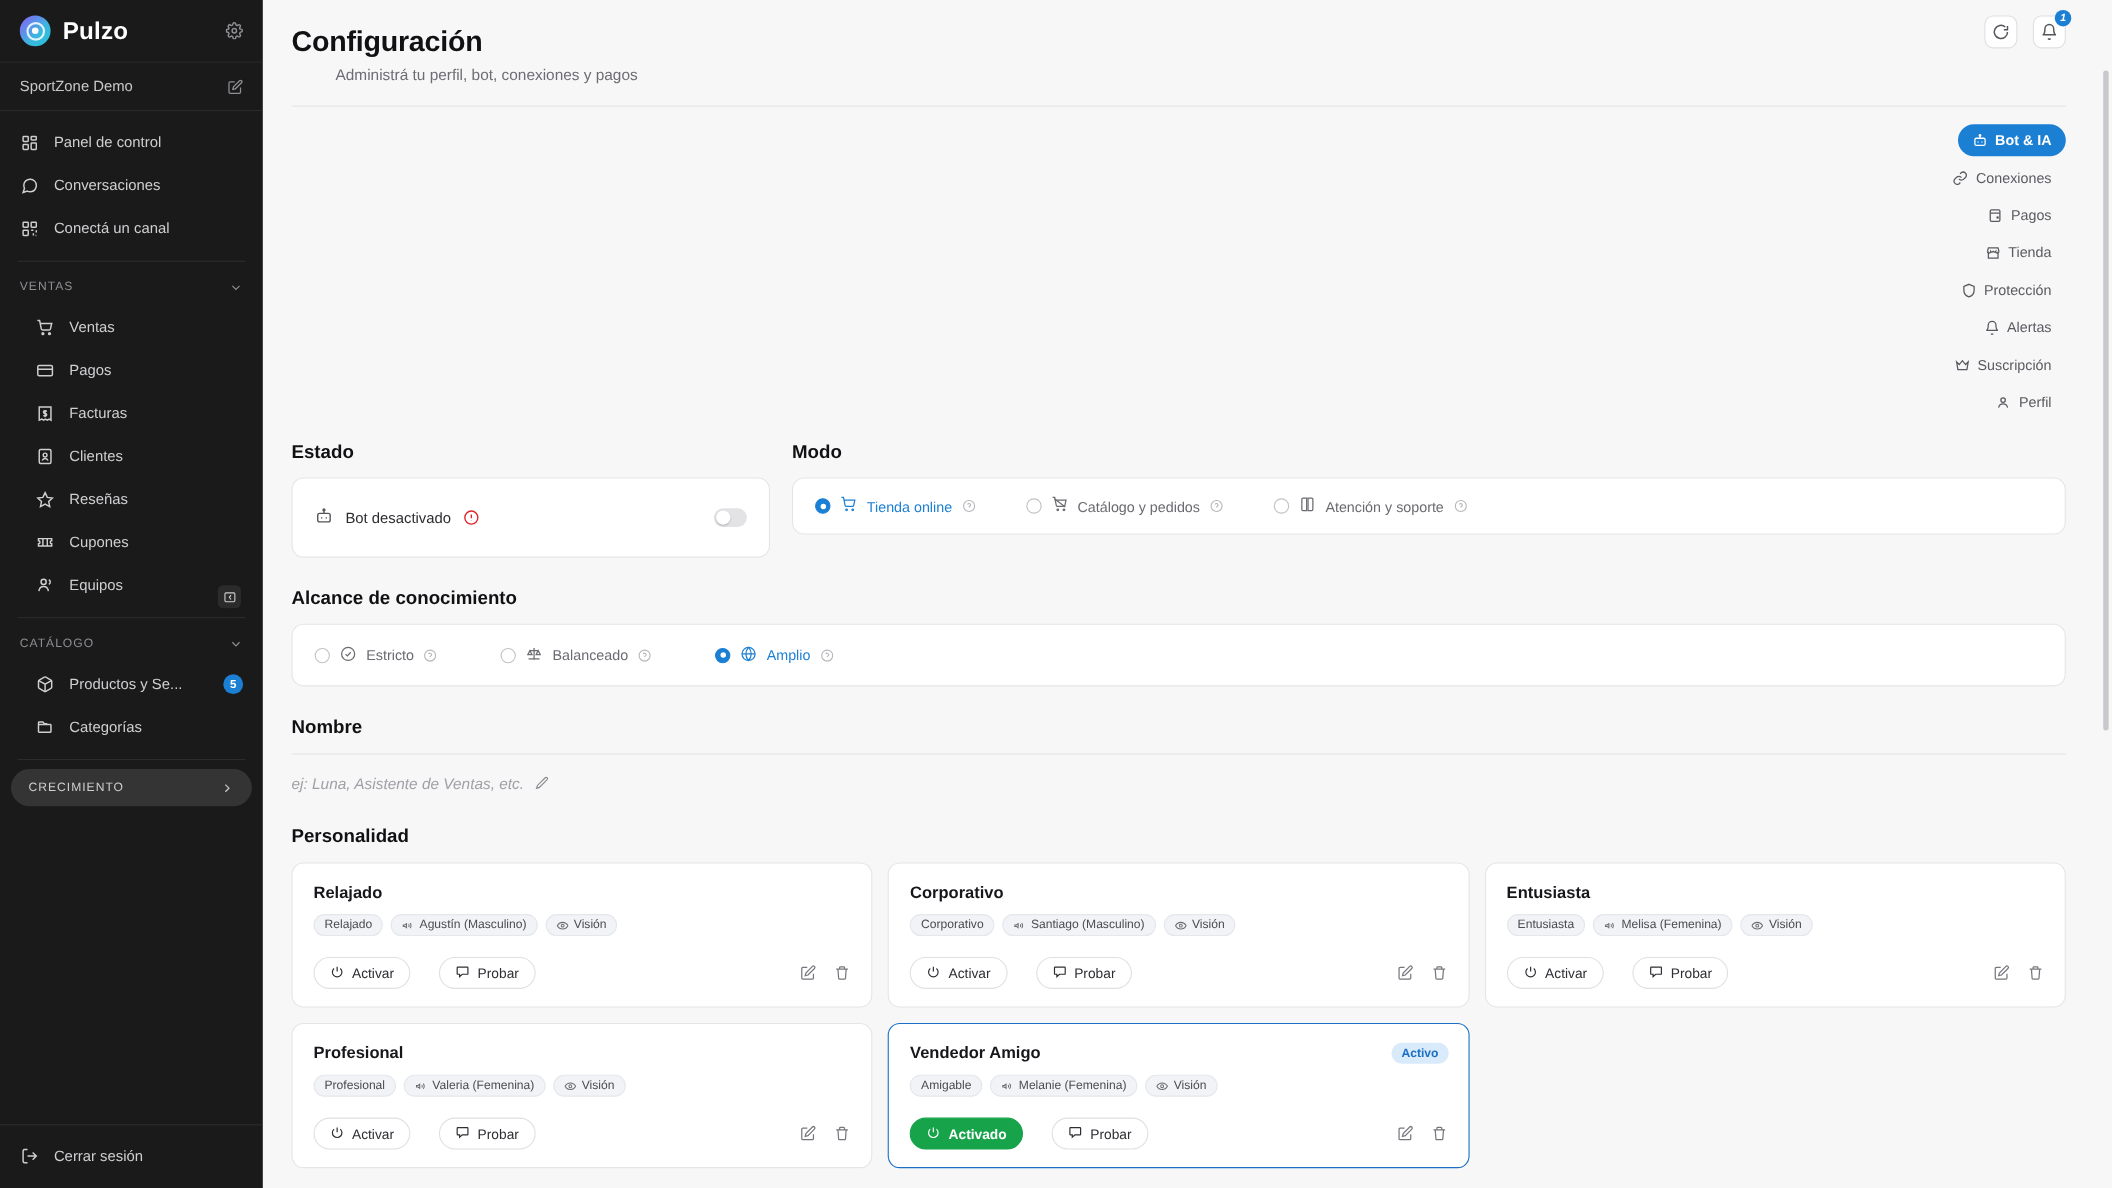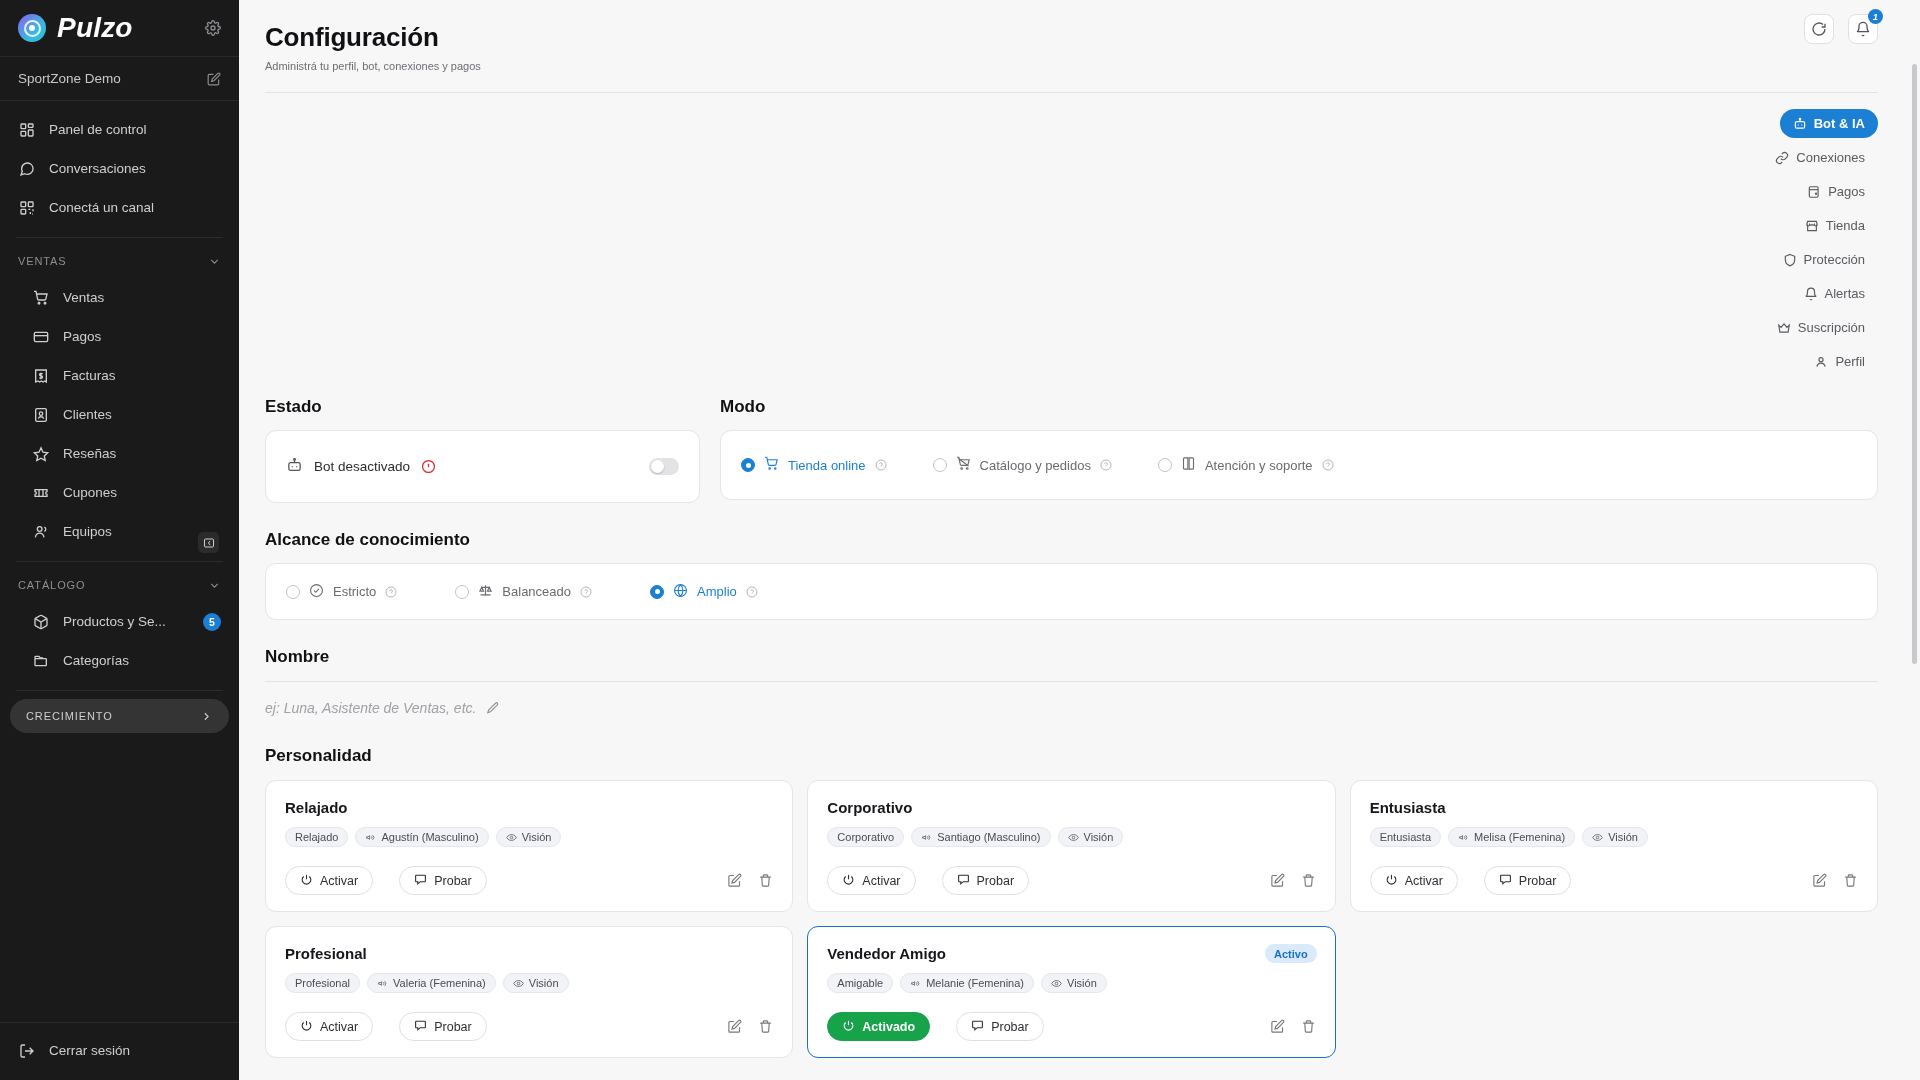--- a/index.html
+++ b/index.html
@@ -30,21 +30,21 @@
     background: linear-gradient(135deg,#8b5cf6 0%, #3bb7e0 60%, #22c3d6 100%);
     display: flex; align-items: center; justify-content: center;
     flex: 0 0 28px;
   }
   .logo-circle .ring {
     width: 17px; height: 17px; border-radius: 50%;
     border: 2px solid rgba(255,255,255,.85);
     display:flex; align-items:center; justify-content:center;
   }
   .logo-circle .ring i { width: 6px; height: 6px; border-radius: 50%; background: #fff; display:block;}
-  .brand-name { font-size: 28px; font-weight: 700; color: #fff; letter-spacing: .2px; font-style: italic;}
+  .brand-name { font-size: 22px; font-weight: 700; color: #fff; letter-spacing: .2px;}
   .sb-gear { margin-left: auto; color: #8e8e93; display:flex; }
 
   .sb-workspace {
     height: 44px; display:flex; align-items:center;
     padding: 0 18px; gap: 8px;
     border-bottom: 1px solid #2a2a2a;
     font-size: 13.5px; color: #c8c8cb;
   }
   .sb-workspace .edit { margin-left: auto; color: #8e8e93; display:flex;}
 
@@ -86,21 +86,21 @@
     background:#2b2b2b; color:#d0d0d3;
     display:flex; align-items:center; justify-content:center;
     z-index: 40; cursor:pointer;
   }
 
   
   .main { flex: 1; height: 1080px; overflow: hidden; position: relative; background:#f7f7f8;}
   .main-inner { padding: 22px 42px 0 26px; }
 
   .page-title { font-size: 26px; font-weight:700; color:#111114; letter-spacing:-.2px;}
-  .page-sub { font-size: 11px; color:#6d6d73; margin-top: 7px; }
+  .page-sub { font-size: 14px; color:#6d6d73; margin-top: 7px; margin-left: 40px; }
   .hdr-rule { height:1px; background:#e3e3e6; margin: 20px 0 0; }
 
   .top-actions { position:absolute; right: 42px; top: 14px; display:flex; align-items:center; gap: 14px;}
   .circ-btn {
     width:30px; height:30px; border-radius:8px; border:1px solid #e0e0e3;
     background:#fff; display:flex;align-items:center;justify-content:center;
     color:#55555b; cursor:pointer; position:relative;
   }
   .notif-badge {
     position:absolute; top:-6px; right:-6px;
@@ -130,21 +130,21 @@
   }
   .estado-card { height: 73px; display:flex; align-items:center; padding: 0 20px; margin-top: 13px;}
   .estado-left { display:flex; align-items:center; gap:11px; font-size:13.5px; color:#2c2c31;}
   .warn-ic { color:#e0232e; display:flex;}
   .toggle {
     margin-left:auto; width:30px; height:17px; border-radius:9px;
     background:#e3e3e6; position:relative; cursor:pointer;
   }
   .toggle .knob{ position:absolute; top:2px; left:2px; width:13px;height:13px;border-radius:50%;background:#fff; box-shadow:0 1px 2px rgba(0,0,0,.2);}
 
-  .modo-card { height: 70px; display:flex; align-items:center; gap: 46px; padding: 0 20px; margin-top: 13px;}
+  .modo-card { height: 52px; display:flex; align-items:center; gap: 46px; padding: 0 20px; margin-top: 13px;}
   .radio-opt { display:flex; align-items:center; gap:9px; font-size:13px; color:#6a6a70; cursor:pointer;}
   .radio-opt.sel { color:#1b7fd4; }
   .radio {
     width:14px;height:14px;border-radius:50%;
     border:1.6px solid #c2c2c7; background:#fff; flex:0 0 14px;
     display:flex;align-items:center;justify-content:center;
   }
   .radio-opt.sel .radio { border-color:#1b7fd4; background:#1b7fd4; }
   .radio-opt.sel .radio i { width:5px;height:5px;border-radius:50%;background:#fff; display:block;}
   .help-ic { color:#b6b6bb; display:flex; }

